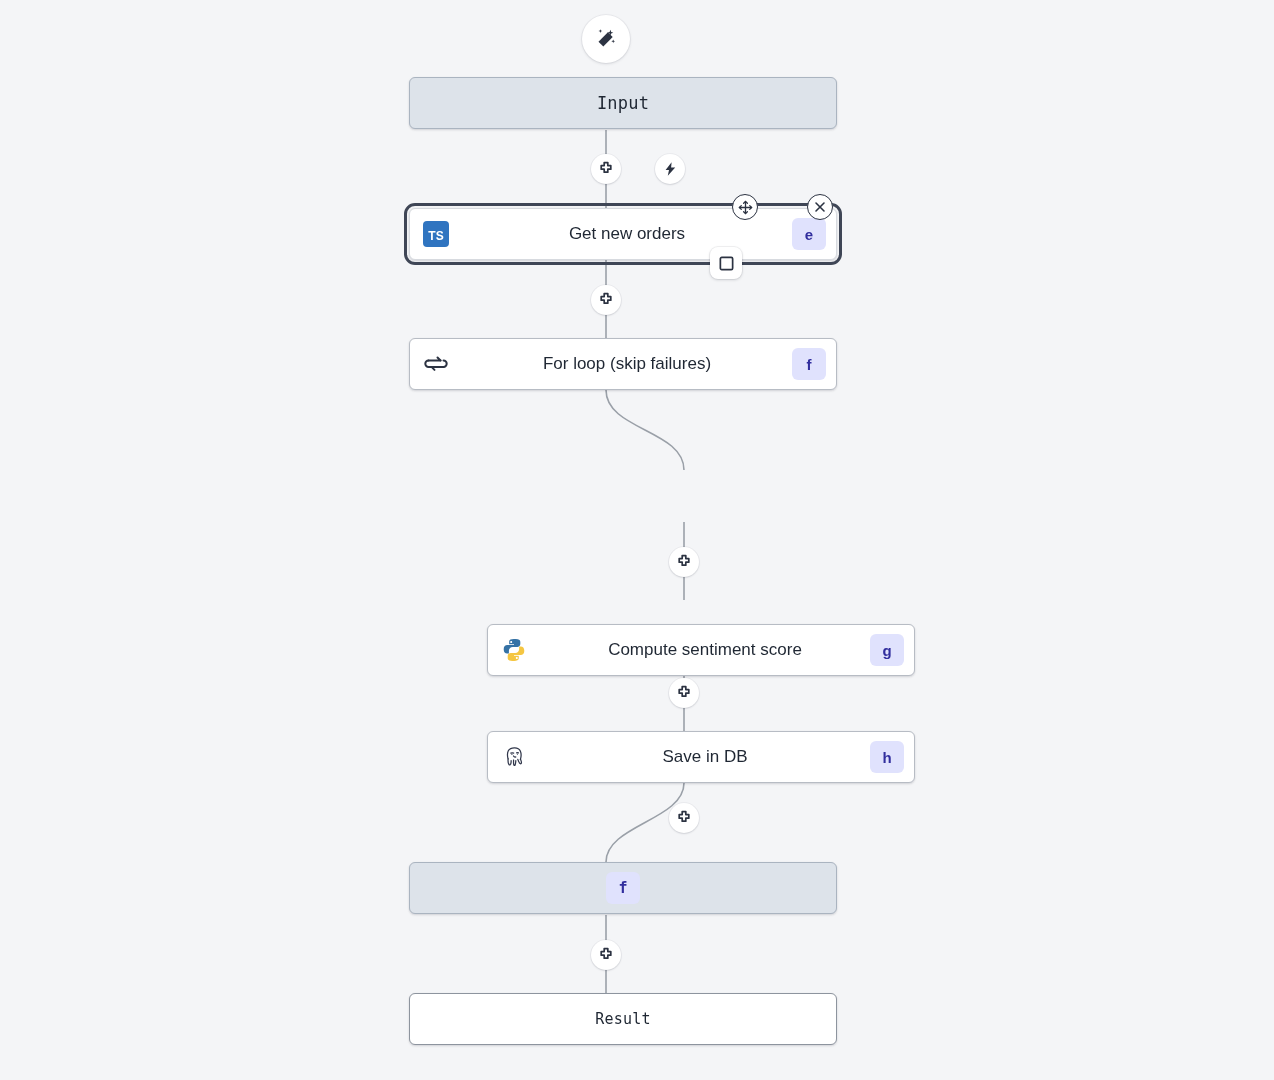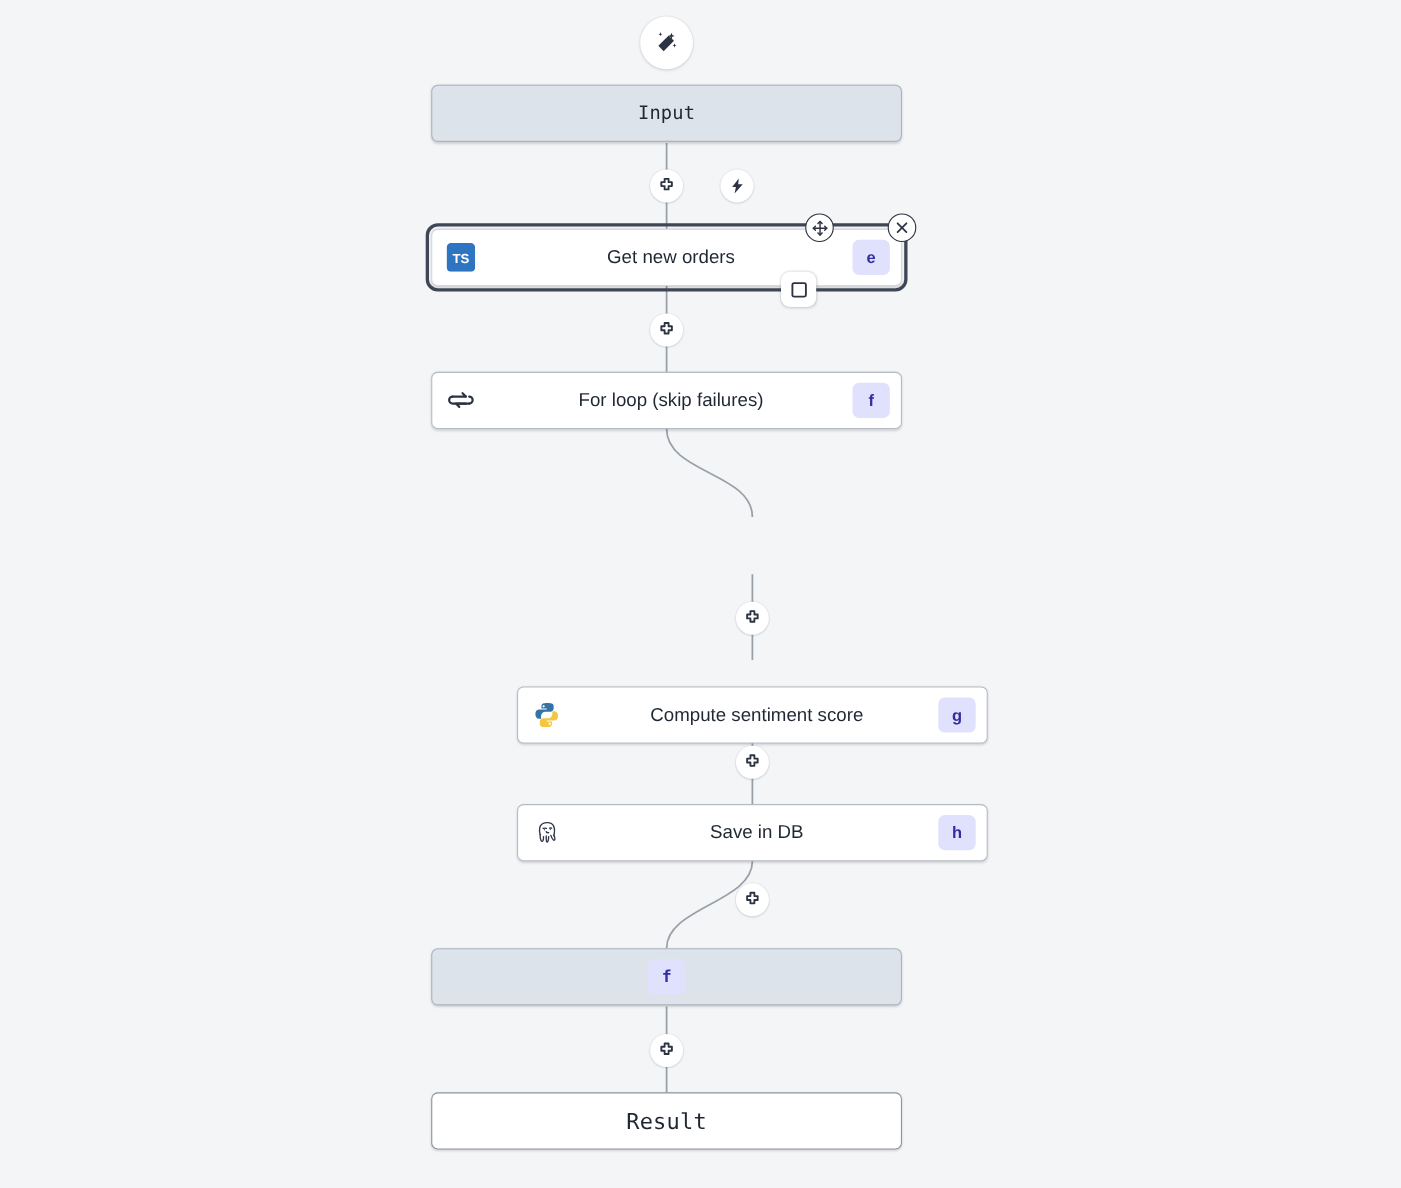--- a/index.html
+++ b/index.html
@@ -28,20 +28,21 @@
   }
   #edges path, #edges line { stroke: #9aa0a8; stroke-width: 1.6; fill: none; }
 
   
   .node {
     position: absolute;
     display: flex;
     align-items: center;
     border-radius: 6px;
     box-shadow: 0 1px 2px rgba(16,24,40,.10), 0 1px 3px rgba(16,24,40,.06);
+    margin-left: 17px;
   }
 
   .node-outer { left: 392px; width: 428px; }
   .node-inner { left: 470px; width: 428px; }
 
   .node.virtual {
     background: #dde3ea;
     border: 1px solid #aab4c0;
     height: 52px;
     justify-content: center;
@@ -54,21 +55,21 @@
   }
 
   .node.result {
     background: #ffffff;
     border: 1px solid #8d949e;
     height: 52px;
     justify-content: center;
   }
   .node.result .node-label {
     font-family: "DejaVu Sans Mono", "Liberation Mono", monospace;
-    font-size: 20px;
+    font-size: 15px;
     color: #1f2733;
     letter-spacing: .2px;
   }
 
   .node.step {
     background: #ffffff;
     border: 1px solid #b7bcc4;
     height: 52px;
     padding: 0 10px 0 0;
   }

